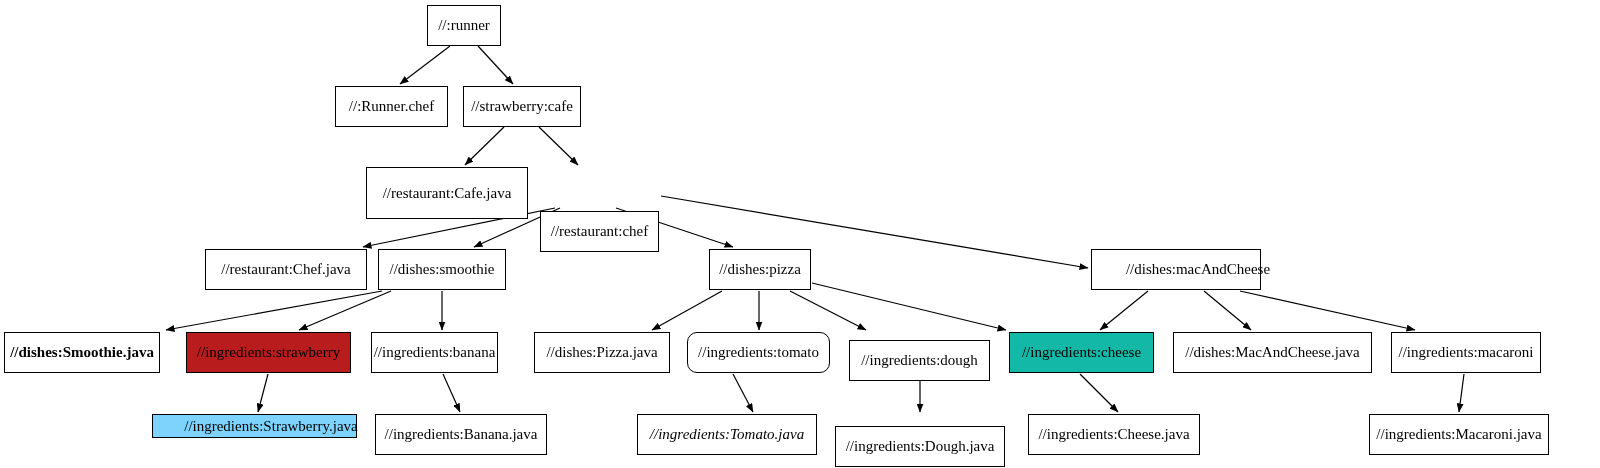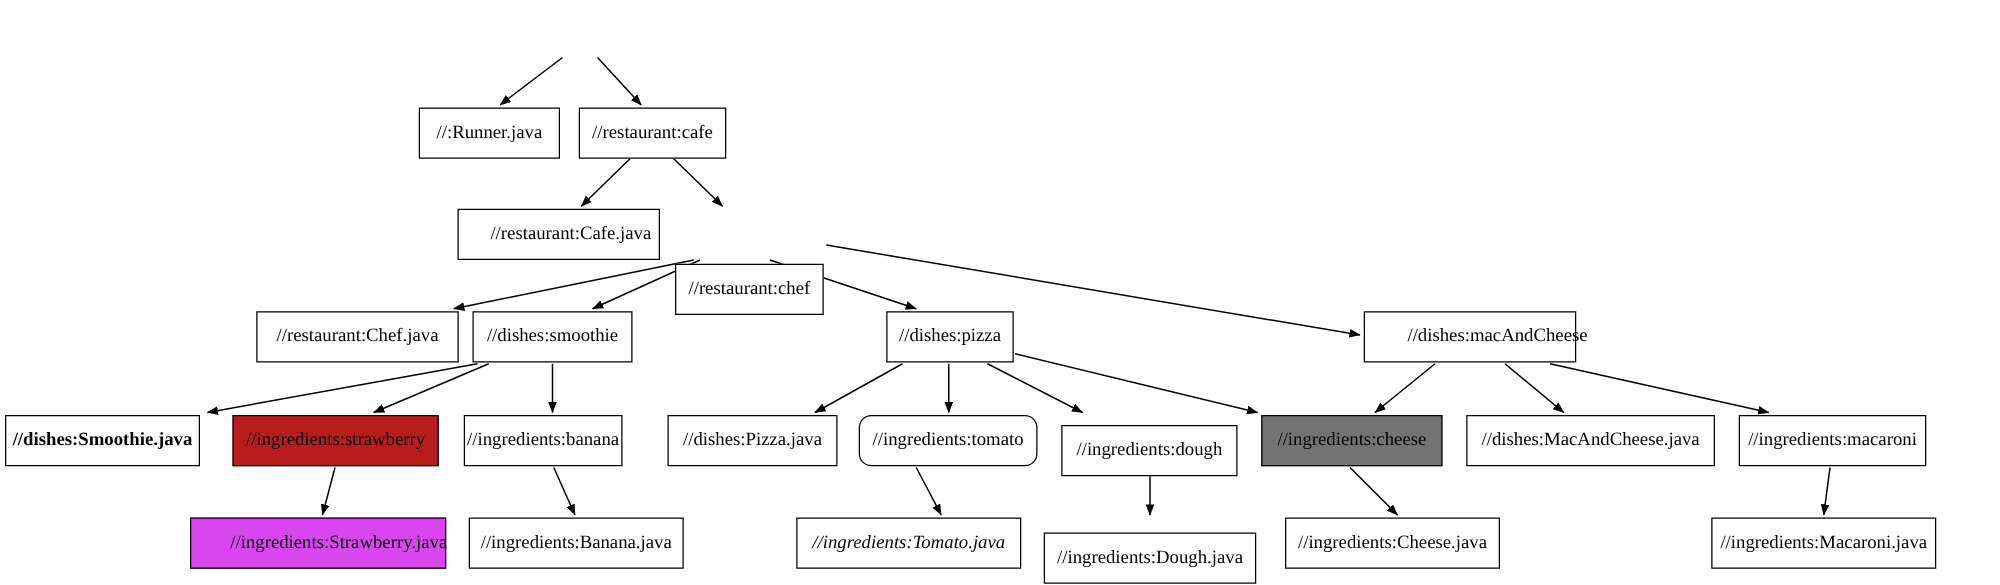--- a/index.html
+++ b/index.html
@@ -70,27 +70,30 @@
       <line x1="1148" y1="291" x2="1100" y2="330" stroke="#000000" stroke-width="1.2" marker-end="url(#arrowhead)"></line>
       <line x1="1204" y1="291" x2="1251" y2="330" stroke="#000000" stroke-width="1.2" marker-end="url(#arrowhead)"></line>
       <line x1="1240" y1="291" x2="1415" y2="330" stroke="#000000" stroke-width="1.2" marker-end="url(#arrowhead)"></line>
       <line x1="268" y1="374" x2="258" y2="412" stroke="#000000" stroke-width="1.2" marker-end="url(#arrowhead)"></line>
       <line x1="443" y1="374" x2="460" y2="412" stroke="#000000" stroke-width="1.2" marker-end="url(#arrowhead)"></line>
       <line x1="733" y1="374" x2="753" y2="412" stroke="#000000" stroke-width="1.2" marker-end="url(#arrowhead)"></line>
       <line x1="920" y1="374" x2="920" y2="412" stroke="#000000" stroke-width="1.2" marker-end="url(#arrowhead)"></line>
       <line x1="1080" y1="374" x2="1118" y2="412" stroke="#000000" stroke-width="1.2" marker-end="url(#arrowhead)"></line>
       <line x1="1464" y1="374" x2="1459" y2="412" stroke="#000000" stroke-width="1.2" marker-end="url(#arrowhead)"></line>
     </svg>
+<div class="node" style="left: 427px; top: 5px; width: 74px; height: 41px; border-color: rgb(0, 0, 0); background: rgb(255, 255, 255);">
+      <span class="node-label">//:runner</span>
+    </div>
     <div class="node" style="left: 335px; top: 86px; width: 113px; height: 41px; border-color: rgb(0, 0, 0); background: rgb(255, 255, 255);">
-      <span class="node-label">//:Runner.java</span>
+      <span class="node-label">//:Runner.chef</span>
     </div>
     <div class="node" style="left: 463px; top: 86px; width: 118px; height: 41px; border-color: rgb(0, 0, 0); background: rgb(255, 255, 255);">
-      <span class="node-label">//restaurant:cafe</span>
+      <span class="node-label">//strawberry:cafe</span>
     </div>
-    <div class="node" style="left: 366px; top: 167px; width: 162px; height: 41px; border-color: rgb(0, 0, 0); background: rgb(255, 255, 255); justify-content: flex-end;">
+    <div class="node" style="left: 366px; top: 167px; width: 162px; height: 52px; border-color: rgb(0, 0, 0); background: rgb(255, 255, 255);">
       <span class="node-label">//restaurant:Cafe.java</span>
     </div>
     <div class="node" style="left: 540px; top: 167px; width: 119px; height: 41px; border-color: rgb(0, 0, 0); background: rgb(255, 255, 255); margin-top: 44px;">
       <span class="node-label">//restaurant:chef</span>
     </div>
     <div class="node" style="left: 205px; top: 249px; width: 162px; height: 41px; border-color: rgb(0, 0, 0); background: rgb(255, 255, 255);">
       <span class="node-label">//restaurant:Chef.java</span>
     </div>
     <div class="node" style="left: 378px; top: 249px; width: 128px; height: 41px; border-color: rgb(0, 0, 0); background: rgb(255, 255, 255);">
       <span class="node-label">//dishes:smoothie</span>
@@ -112,30 +115,30 @@
     </div>
     <div class="node" style="left: 534px; top: 332px; width: 136px; height: 41px; border-color: rgb(0, 0, 0); background: rgb(255, 255, 255);">
       <span class="node-label">//dishes:Pizza.java</span>
     </div>
     <div class="node" style="left: 687px; top: 332px; width: 143px; height: 41px; border-color: rgb(0, 0, 0); background: rgb(255, 255, 255); border-radius: 10px;">
       <span class="node-label">//ingredients:tomato</span>
     </div>
     <div class="node" style="left: 849px; top: 340px; width: 141px; height: 41px; border-color: rgb(0, 0, 0); background: rgb(255, 255, 255);">
       <span class="node-label">//ingredients:dough</span>
     </div>
-    <div class="node" style="left: 1009px; top: 332px; width: 145px; height: 41px; border-color: rgb(0, 0, 0); background: #737373;">
+    <div class="node" style="left: 1009px; top: 332px; width: 145px; height: 41px; border-color: rgb(0, 0, 0); background: #14b8a6;">
       <span class="node-label">//ingredients:cheese</span>
     </div>
     <div class="node" style="left: 1173px; top: 332px; width: 199px; height: 41px; border-color: rgb(0, 0, 0); background: rgb(255, 255, 255);">
       <span class="node-label">//dishes:MacAndCheese.java</span>
     </div>
     <div class="node" style="left: 1391px; top: 332px; width: 150px; height: 41px; border-color: rgb(0, 0, 0); background: rgb(255, 255, 255);">
       <span class="node-label">//ingredients:macaroni</span>
     </div>
-    <div class="node" style="left: 152px; top: 414px; width: 205px; height: 41px; border-color: rgb(0, 0, 0); background: #d946ef; padding-left: 33px;">
+    <div class="node" style="left: 152px; top: 414px; width: 205px; height: 24px; border-color: rgb(0, 0, 0); background: #7dd3fc; padding-left: 33px;">
       <span class="node-label">//ingredients:Strawberry.java</span>
     </div>
     <div class="node" style="left: 375px; top: 414px; width: 172px; height: 41px; border-color: rgb(0, 0, 0); background: rgb(255, 255, 255);">
       <span class="node-label">//ingredients:Banana.java</span>
     </div>
     <div class="node" style="left: 637px; top: 414px; width: 180px; height: 41px; border-color: rgb(0, 0, 0); background: rgb(255, 255, 255); font-style: italic;">
       <span class="node-label">//ingredients:Tomato.java</span>
     </div>
     <div class="node" style="left: 835px; top: 414px; width: 170px; height: 41px; border-color: rgb(0, 0, 0); background: rgb(255, 255, 255); margin-top: 12px;">
       <span class="node-label">//ingredients:Dough.java</span>

